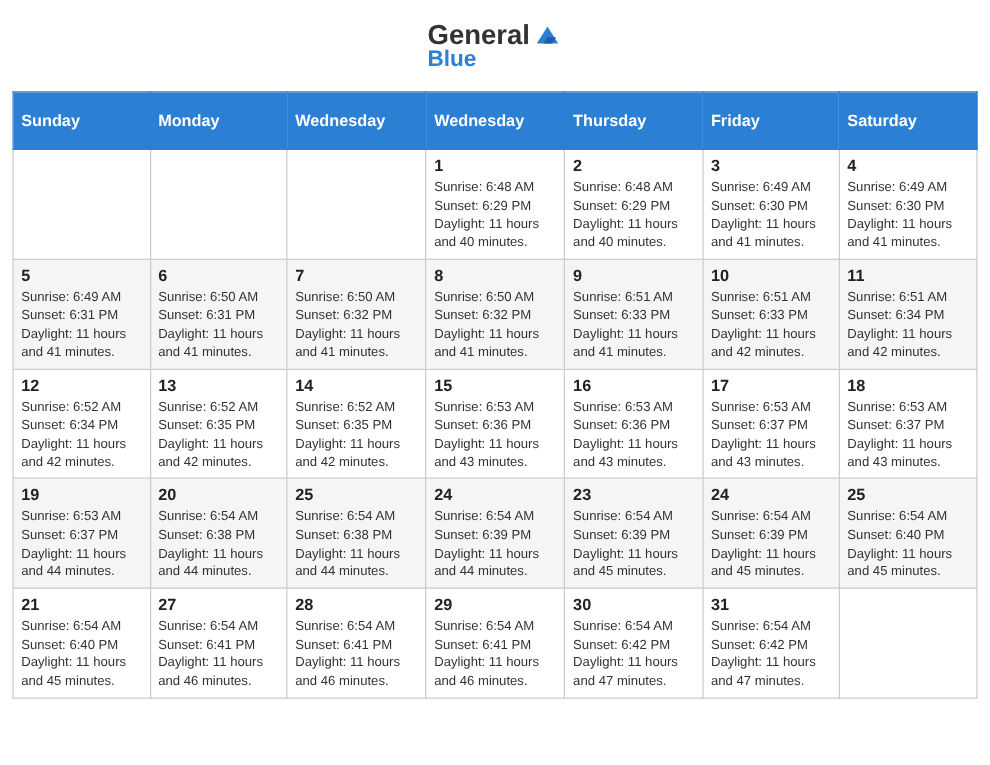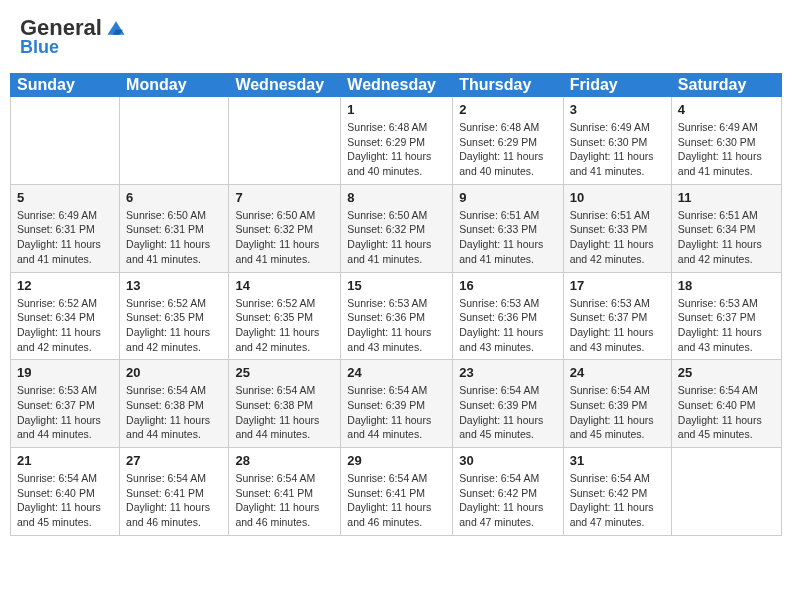--- a/index.html
+++ b/index.html
@@ -9,21 +9,20 @@
       width: 792px;
       min-height: 612px;
       padding: 10px;
     }
     .header {
       display: flex;
       justify-content: center;
       align-items: flex-start;
       margin-bottom: 10px;
       padding: 5px 10px;
-      flex-direction: column;
     }
     .logo {
       display: flex;
       flex-direction: column;
       align-items: flex-start;
     }
     .logo-text {
       display: flex;
       align-items: center;
       gap: 2px;
@@ -45,23 +44,23 @@
       color: #555;
     }
     .calendar {
       width: 100%;
       border-collapse: collapse;
       border: 1px solid #ccc;
     }
     .calendar th {
       background: #2b7fd4;
       color: #fff;
-      font-size: 16px;
+      font-size: 13px;
       font-weight: bold;
-      padding: 2px 6px;
+      padding: 15px 6px;
       text-align: left;
       border: 1px solid #2b7fd4;
     }
     .calendar td {
       border: 1px solid #ccc;
       vertical-align: top;
       padding: 5px 6px;
       width: 113px;
       min-height: 80px;
       background: #fff;

